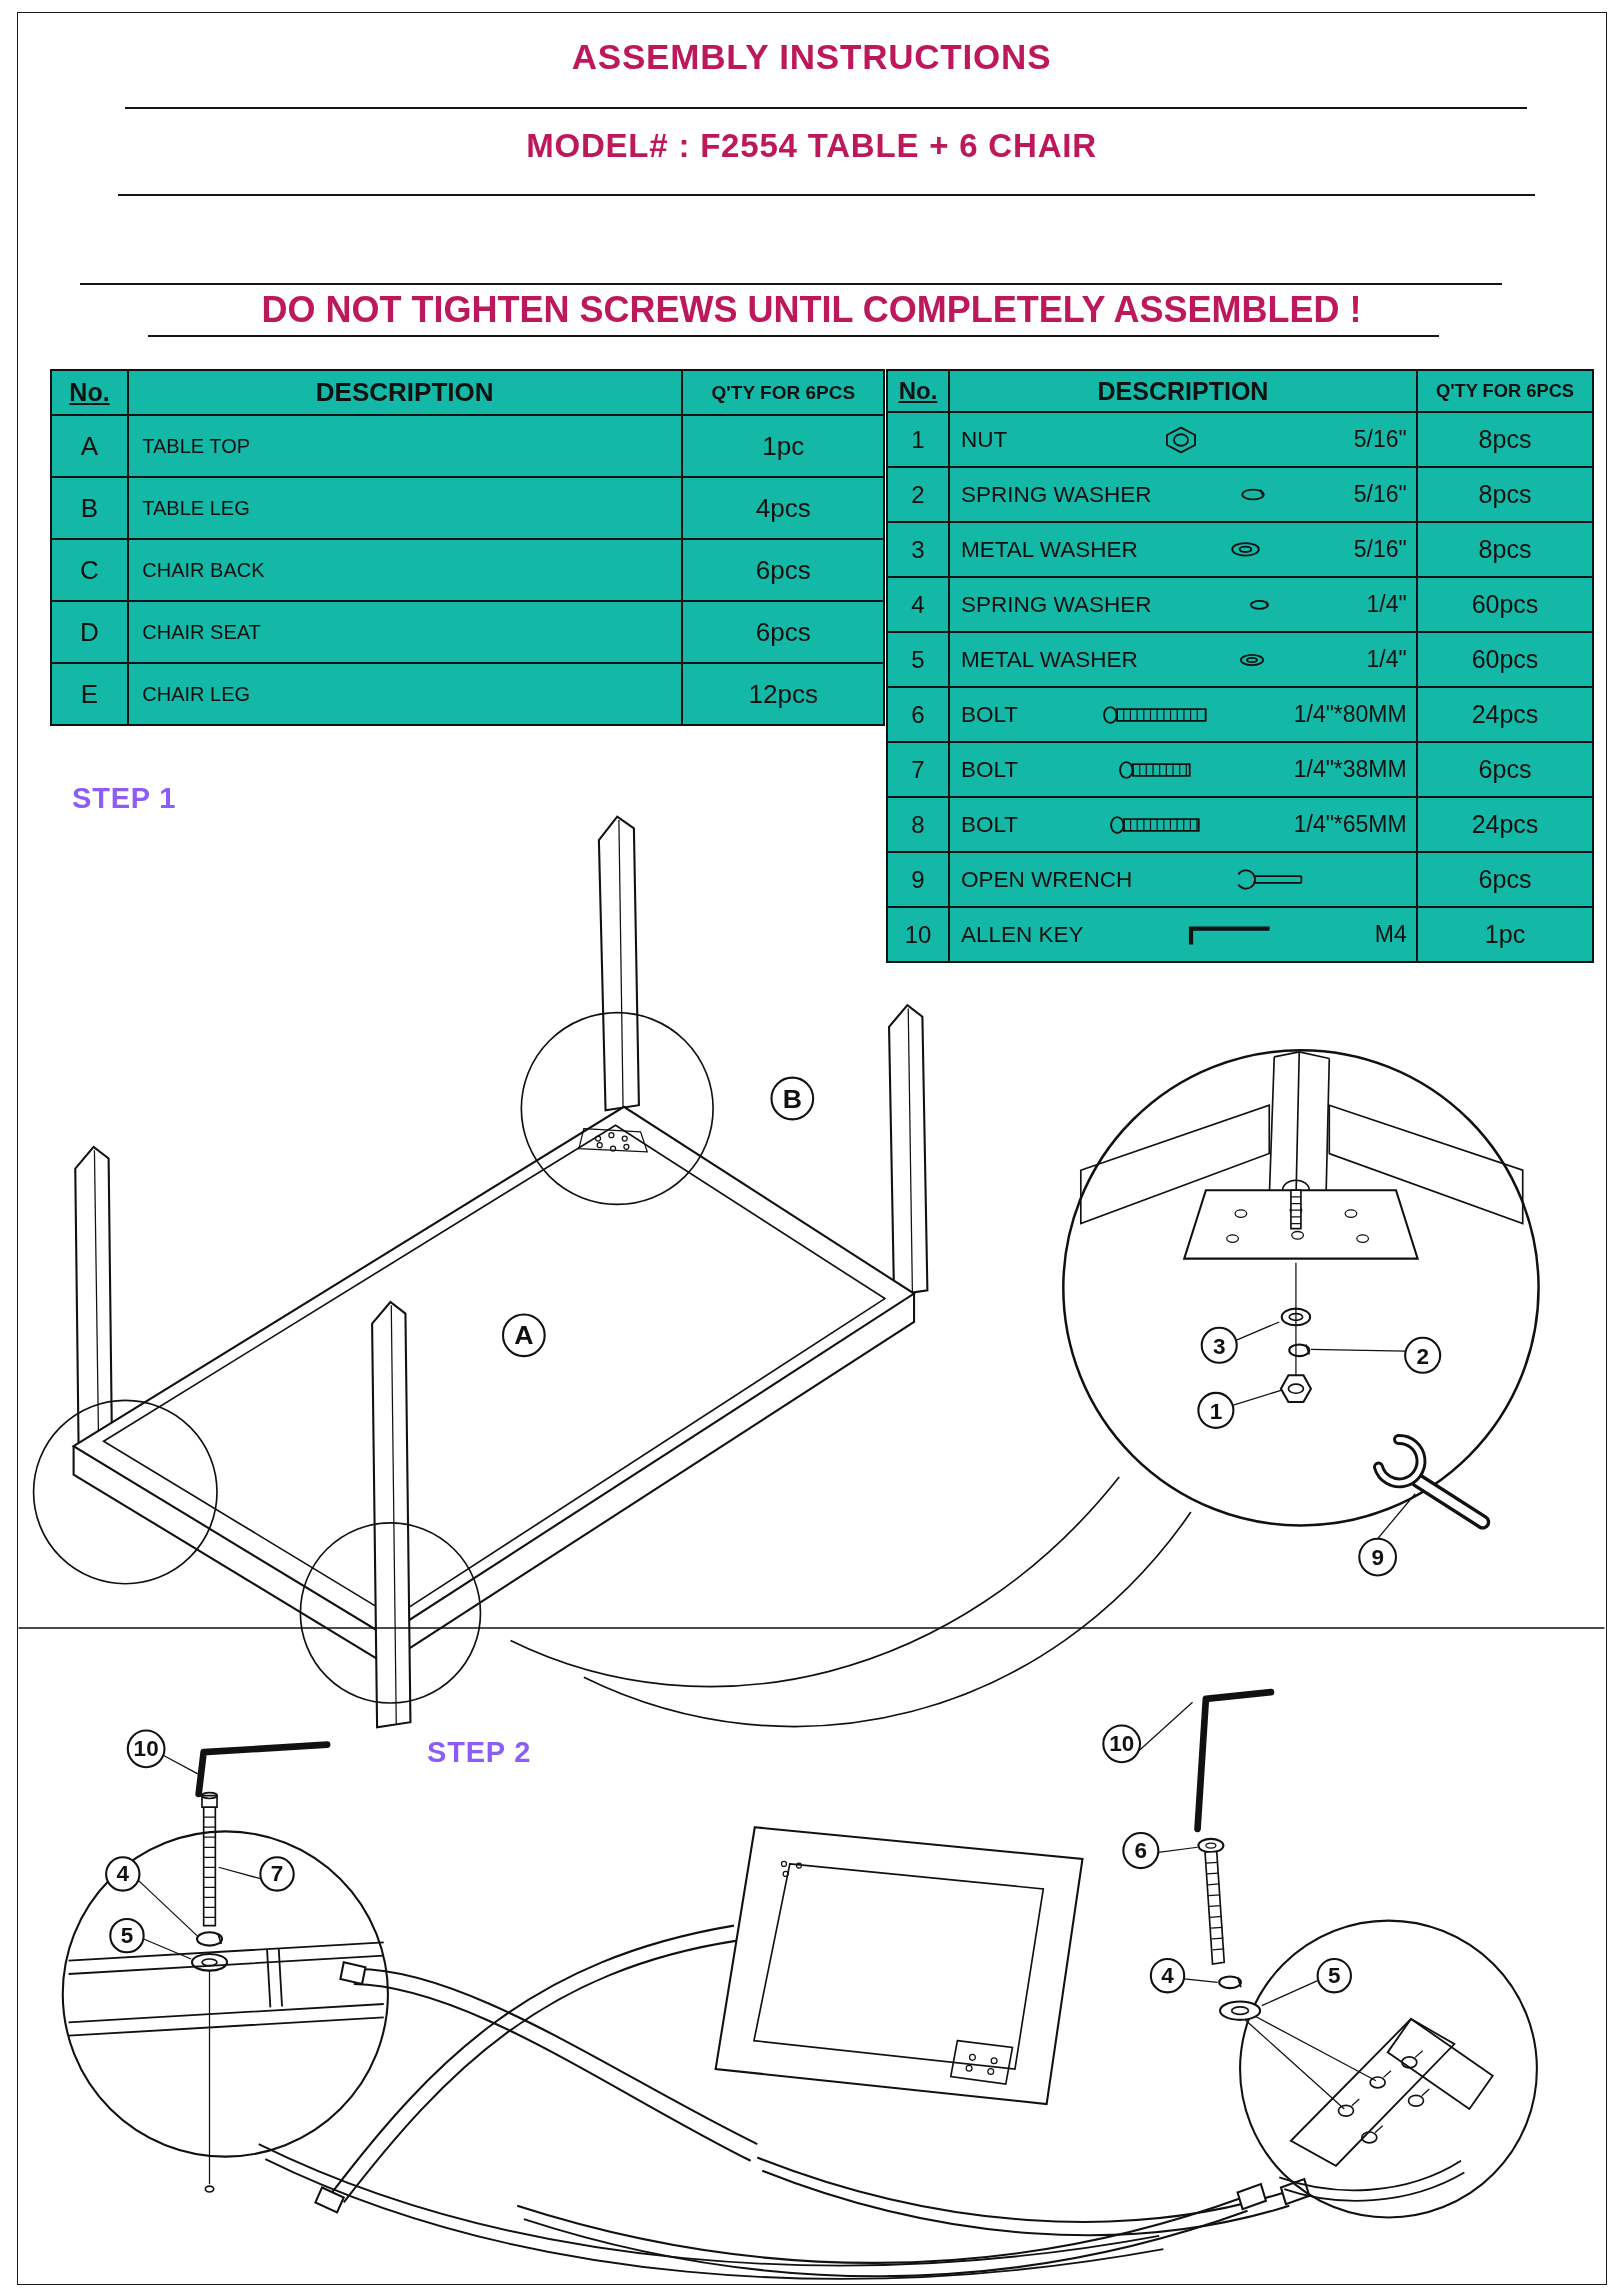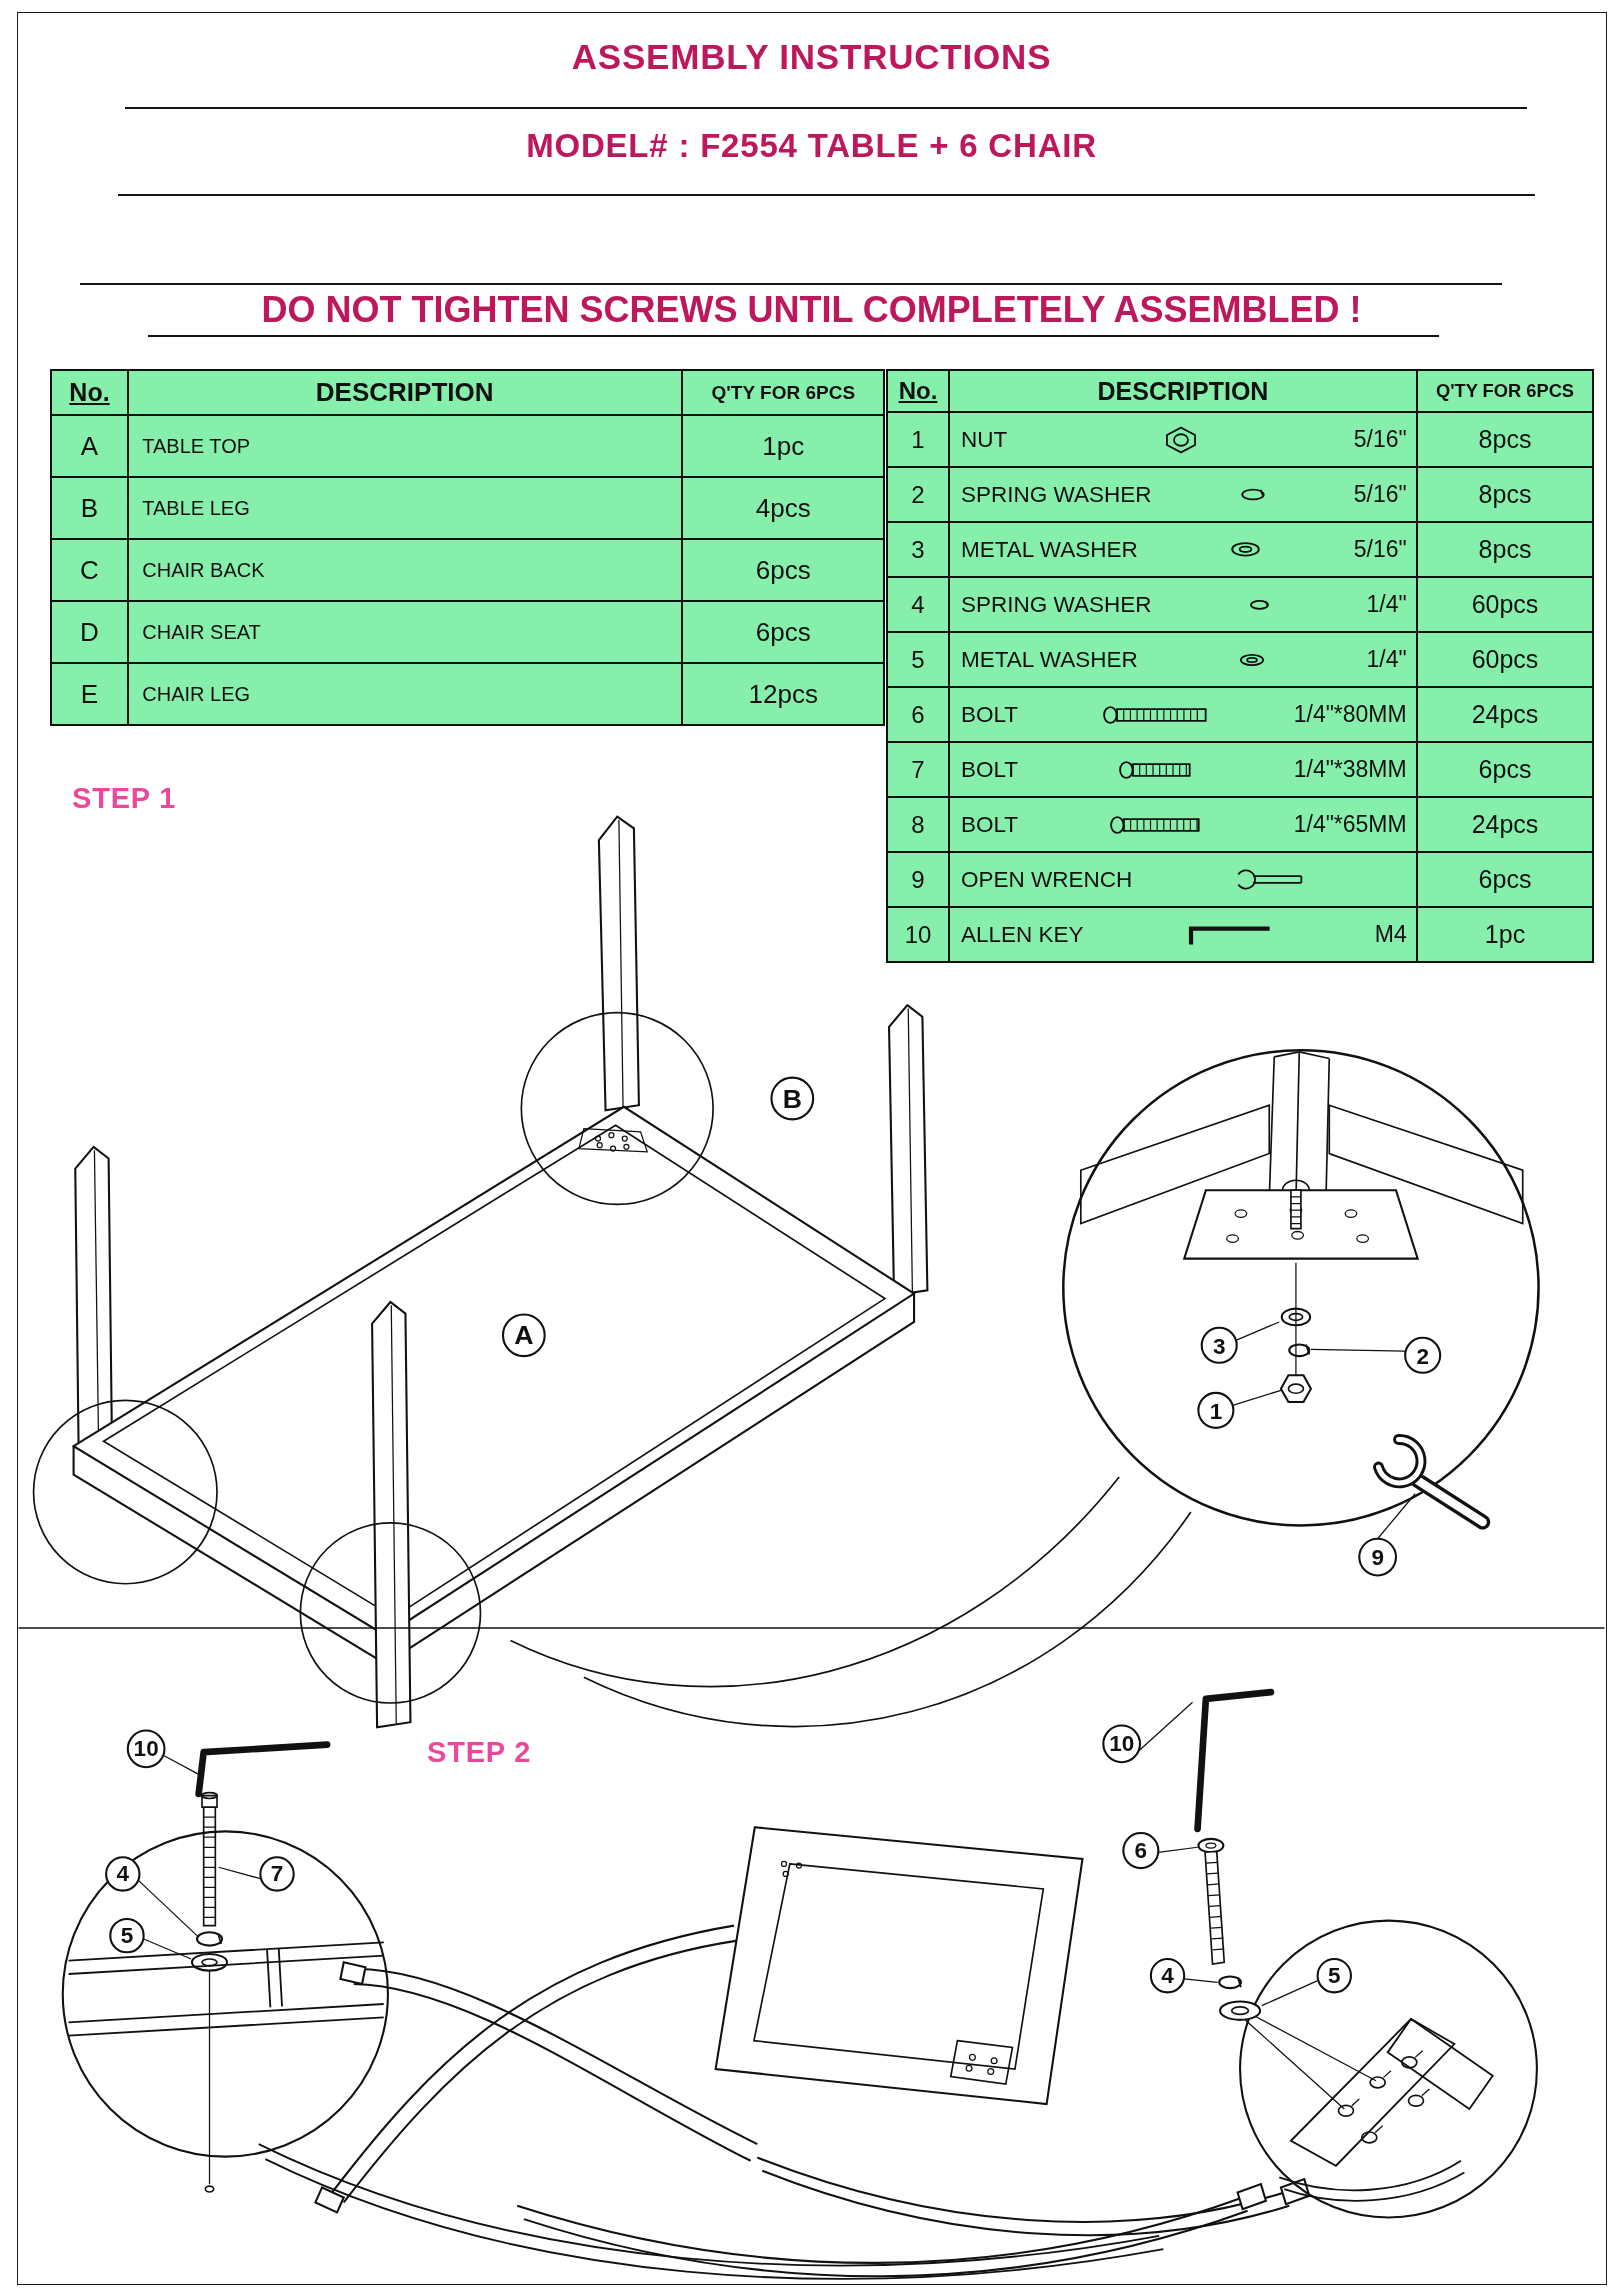--- a/index.html
+++ b/index.html
@@ -13,21 +13,21 @@
   .h-title { top:37px;  font-size:35px; font-weight:700; letter-spacing:0.8px; }
   .h-model { top:127px; font-size:33px; font-weight:700; letter-spacing:0.8px; }
   .h-warn1 { top:235px; font-size:36px; font-weight:700; }
   .h-warn2 { top:289px; font-size:36px; font-weight:700; }
   .rule { position:absolute; height:0; border-top:2.5px solid #151515; }
   .rule1 { top:107px; left:125px; width:1402px; }
   .rule2 { top:194px; left:118px; width:1417px; }
   .rule3 { top:283px; left:80px;  width:1422px; }
   .rule4 { top:335px; left:148px; width:1291px; }
 
-  table { position:absolute; border-collapse:collapse; background:#86efac; table-layout:fixed;padding-left:11px; }
+  table { position:absolute; border-collapse:collapse; background:#14b8a6; table-layout:fixed;padding-left:11px; }
   th, td { border:2.5px solid #111; overflow:hidden; }
   thead th { font-weight:700; }
 
   .pt { left:50px; top:369px; }
   .pt .c-no   { width:73px;  text-align:center; }
   .pt .c-desc { width:538px; text-align:left; padding-left:13.3px; }
   .pt .c-qty  { width:198px; text-align:center; }
   .pt thead tr { height:45px; }
   .pt thead .c-no   { font-size:25px; text-decoration:underline; }
   .pt thead .c-desc { font-size:26px; text-align:center; padding-left:0; }
@@ -48,21 +48,21 @@
   .ht tbody tr { height:55px; }
   .ht tbody .c-no   { font-size:24px; }
   .ht tbody .c-qty  { font-size:25px; }
   .dflex { display:flex; align-items:center; justify-content:space-between;
     padding:0 8.3px 0 10px; gap:18px; }
   .dname { font-size:22.5px; white-space:nowrap; }
   .dsize { font-size:23px; white-space:nowrap; }
   .dicon { display:flex; align-items:center; }
   .dicon svg { display:block; }
 
-  .step-label { position:absolute; font-size:29px; font-weight:700; letter-spacing:0.8px; color:#ec4899; }
+  .step-label { position:absolute; font-size:29px; font-weight:700; letter-spacing:0.8px; color:#8b5cf6; }
   .step1-pos { left:72px;  top:782px; }
   .step2-pos { left:427px; top:1736px; }
 
   .diagram { position:absolute; left:0; top:775px; }
   
   .s15 { stroke:#111; stroke-width:1.5; fill:none; }
   .s2  { stroke:#111; stroke-width:2;   fill:none; }
   .s22 { stroke:#111; stroke-width:2.2; fill:none; }
   .s25 { stroke:#111; stroke-width:2.5; fill:none; }
   .s3  { stroke:#111; stroke-width:3;   fill:none; }

